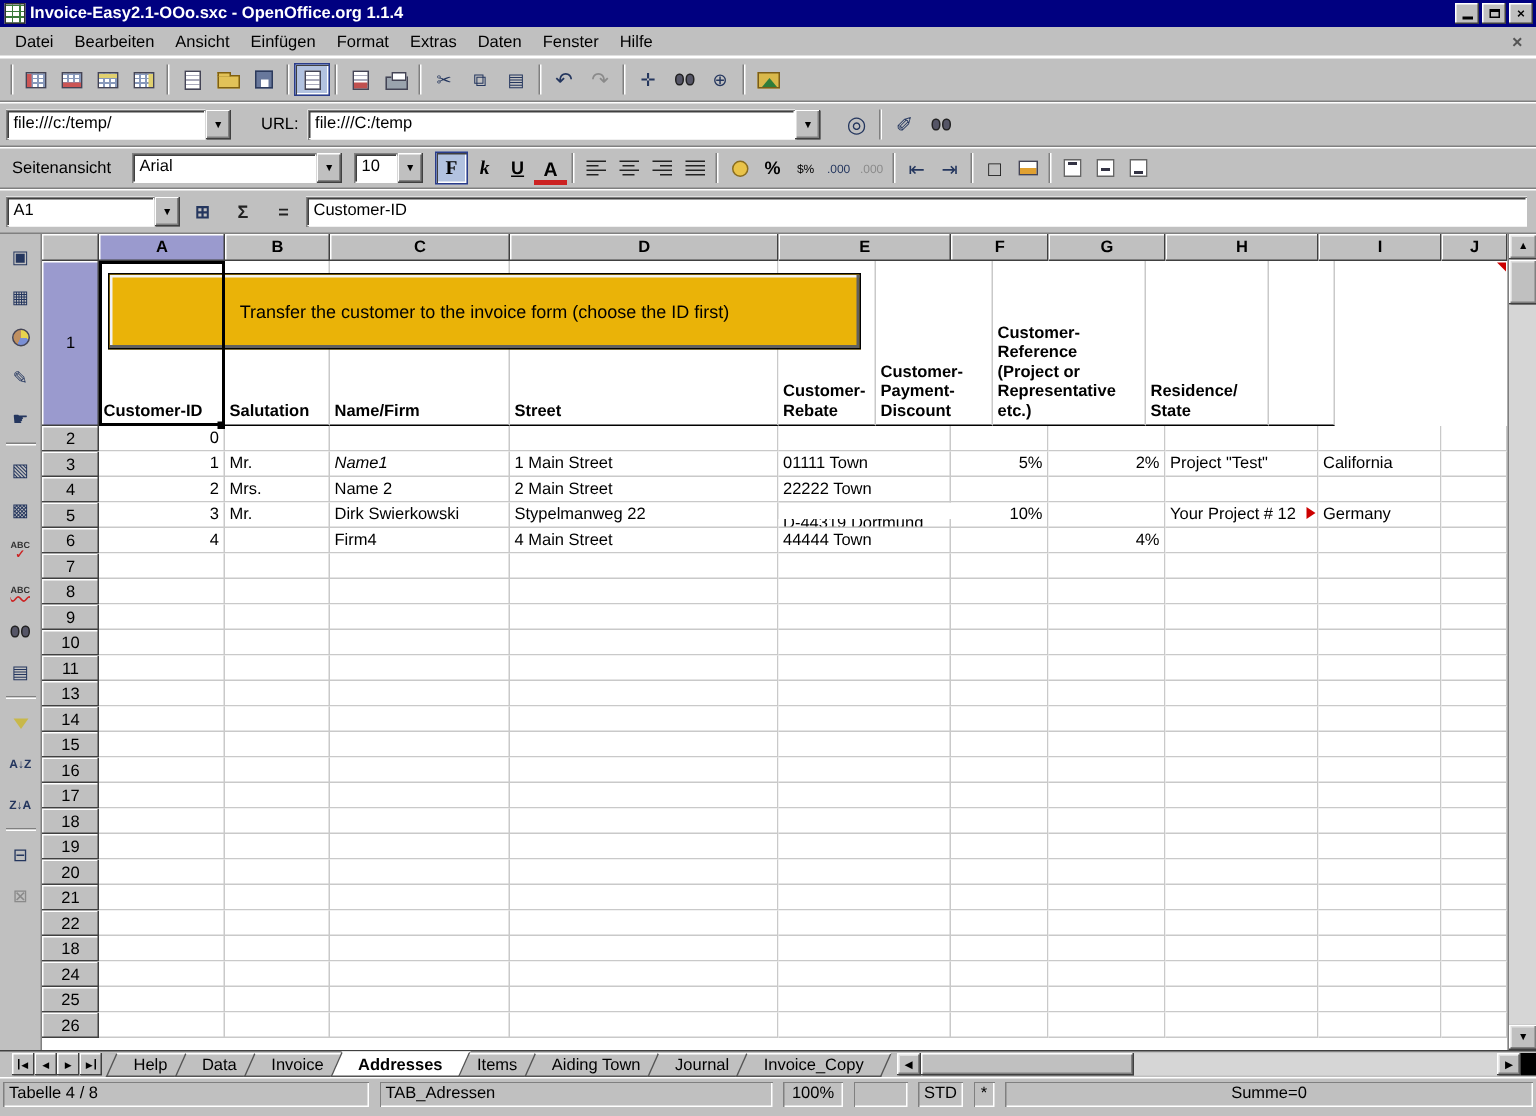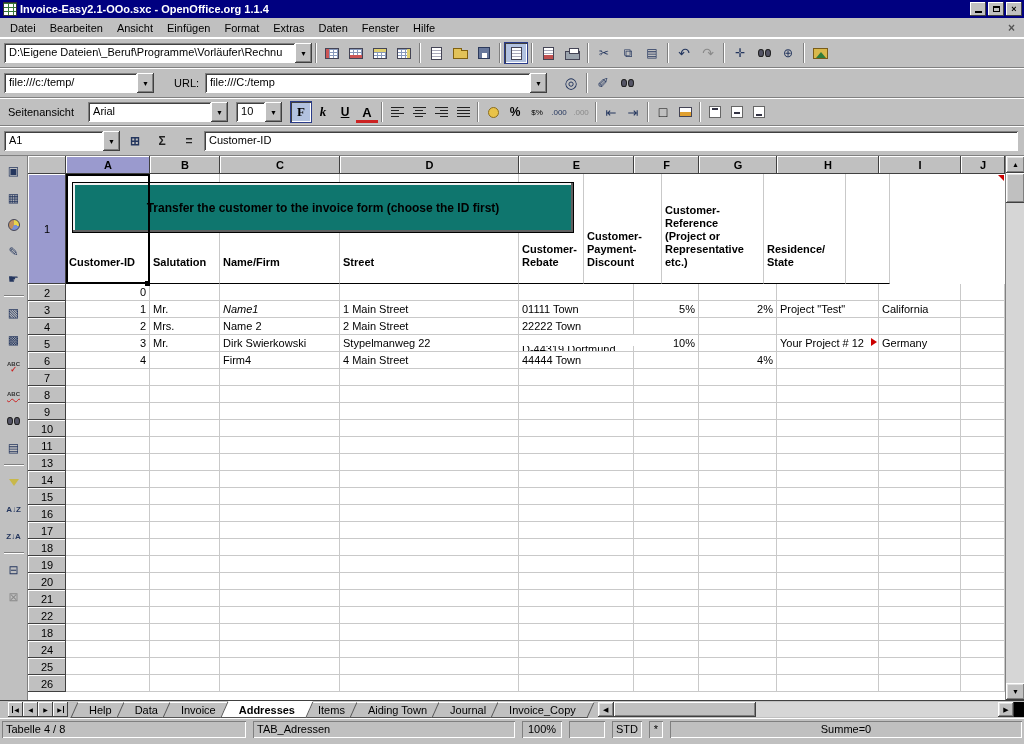--- a/index.html
+++ b/index.html
@@ -94,25 +94,25 @@
   .colh { flex:none; background:#c0c0c0; box-shadow: inset -1px -1px 0 #404040, inset 1px 1px 0 #fff;
       display:flex; align-items:center; justify-content:center; font-weight:bold; font-size:11px; height:18px; }
   .colh.sel, .rowh.sel { background:#9a9ace; }
   .gridrows { height:526px; overflow:hidden; position:relative; }
   .grow { display:flex; }
   .rowh { width:38px; flex:none; background:#c0c0c0; box-shadow: inset -1px -1px 0 #404040, inset 1px 1px 0 #fff;
       display:flex; align-items:center; justify-content:center; font-size:11px; }
   .cell { flex:none; border-right:1px solid #c9c9c9; border-bottom:1px solid #c9c9c9; background:#fff;
       padding:1px 3px; font-size:11px; overflow:hidden; white-space:nowrap; display:flex; align-items:center; }
   .cell.num { justify-content:flex-end; }
-  .cell.hdr { font-weight:bold; align-items:flex-end; white-space:pre-wrap; line-height:13px; border-bottom:1px solid #000; padding-bottom:14px; }
-
-  .transfer-btn { position:absolute; left:44px; top:26px; width:502px; height:51px; background:#0f766e;
+  .cell.hdr { font-weight:bold; align-items:flex-end; white-space:pre-wrap; line-height:13px; border-bottom:1px solid #000; padding-bottom:2px; }
+
+  .transfer-btn { position:absolute; left:44px; top:26px; width:502px; height:51px; background:#eab308;
       border:1px solid #000; box-shadow: inset -2px -2px 0 #606060, inset 2px 2px 0 #f2f2f2;
-      display:flex; align-items:center; justify-content:center; font-weight:bold; font-size:12px; text-align:center; }
+      display:flex; align-items:center; justify-content:center; font-weight:normal; font-size:12px; text-align:center; }
   .sel-border { position:absolute; left:38px; top:18px; width:84px; height:110px; border:2px solid #000; pointer-events:none; }
   .fill-handle { position:absolute; left:117px; top:125px; width:5px; height:5px; background:#000; }
   .overflow-arrow { position:absolute; left:843px; top:182px; width:0; height:0; border-top:4px solid transparent; border-bottom:4px solid transparent; border-left:6px solid #cc0000; }
   .note-mark { position:absolute; left:970px; top:19px; width:0; height:0; border-top:6px solid #cc0000; border-left:6px solid transparent; }
 
   .vscroll { position:absolute; right:0; top:0; bottom:0; width:19px; background:#d6d6d6; border-left:1px solid #808080; display:flex; flex-direction:column; }
   .sbtn { width:19px; height:17px; background:#c0c0c0; box-shadow: inset -1px -1px 0 #404040, inset 1px 1px 0 #fff, inset -2px -2px 0 #808080, inset 2px 2px 0 #dfdfdf;
       display:flex; align-items:center; justify-content:center; font-size:7px; color:#000; flex:none; }
   .vthumb { width:19px; height:30px; background:#c0c0c0; box-shadow: inset -1px -1px 0 #404040, inset 1px 1px 0 #fff, inset -2px -2px 0 #808080, inset 2px 2px 0 #dfdfdf; flex:none; }
   .vfill { flex:1; }
@@ -166,26 +166,20 @@
     <span class="menu-item">Einfügen</span>
     <span class="menu-item">Format</span>
     <span class="menu-item">Extras</span>
     <span class="menu-item">Daten</span>
     <span class="menu-item">Fenster</span>
     <span class="menu-item">Hilfe</span>
     <span class="menu-close">×</span>
   </div>
 
   <div class="toolbar tb1">
-    <div class="combo" style="width:308px">
-      <div class="cfield">D:\Eigene Dateien\_Beruf\Programme\Vorläufer\Rechnu</div>
-      <div class="cbtn">
-          <span>▼</span>
-        </div>
-    </div>
     <div class="sep"></div>
     <div class="ib">
         <span class="tgrid v1"></span>
       </div>
     <div class="ib">
         <span class="tgrid v2"></span>
       </div>
     <div class="ib">
         <span class="tgrid v3"></span>
       </div>

